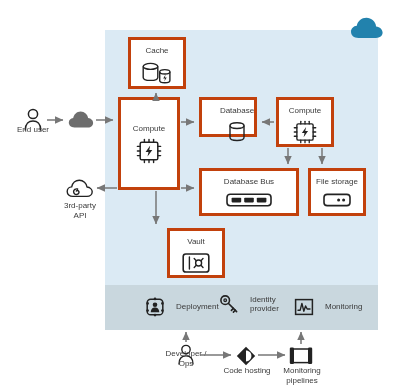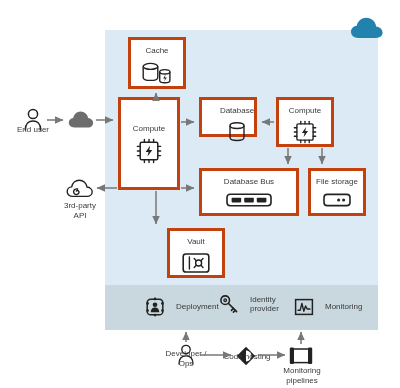--- a/index.html
+++ b/index.html
@@ -277,21 +277,21 @@
   </div>
   <div class="extlabel" style="left:155px;top:349px;width:62px;">Developer /
 Ops</div>
 
   <div style="position:absolute;left:236px;top:346px;">
     <svg width="20" height="20" viewBox="0 0 20 20">
       <path d="M10 0.8 L19.2 10 L10 19.2 L0.8 10 Z" fill="#222"></path>
       <path d="M10 4.6 L10 15.4 C13.0 15.4 15.4 13.0 15.4 10 C15.4 7.0 13.0 4.6 10 4.6 Z" fill="#ffffff"></path>
     </svg>
   </div>
-  <div class="extlabel" style="left:214px;top:352px;width:66px;">Code hosting</div>
+  <div class="extlabel" style="left:214px;top:366px;width:66px;">Code hosting</div>
 
   <div style="position:absolute;left:289px;top:347px;">
     <svg width="24" height="18" viewBox="0 0 24 18">
       <rect x="4.0" y="2.0" width="16" height="13.6" fill="none" stroke="#222" stroke-width="1.5"></rect>
       <rect x="0.8" y="0.6" width="4.2" height="16.4" rx="1.2" fill="#222"></rect>
       <rect x="19.0" y="0.6" width="4.2" height="16.4" rx="1.2" fill="#222"></rect>
     </svg>
   </div>
   <div class="extlabel" style="left:271px;top:366px;width:62px;">Monitoring
 pipelines</div>

